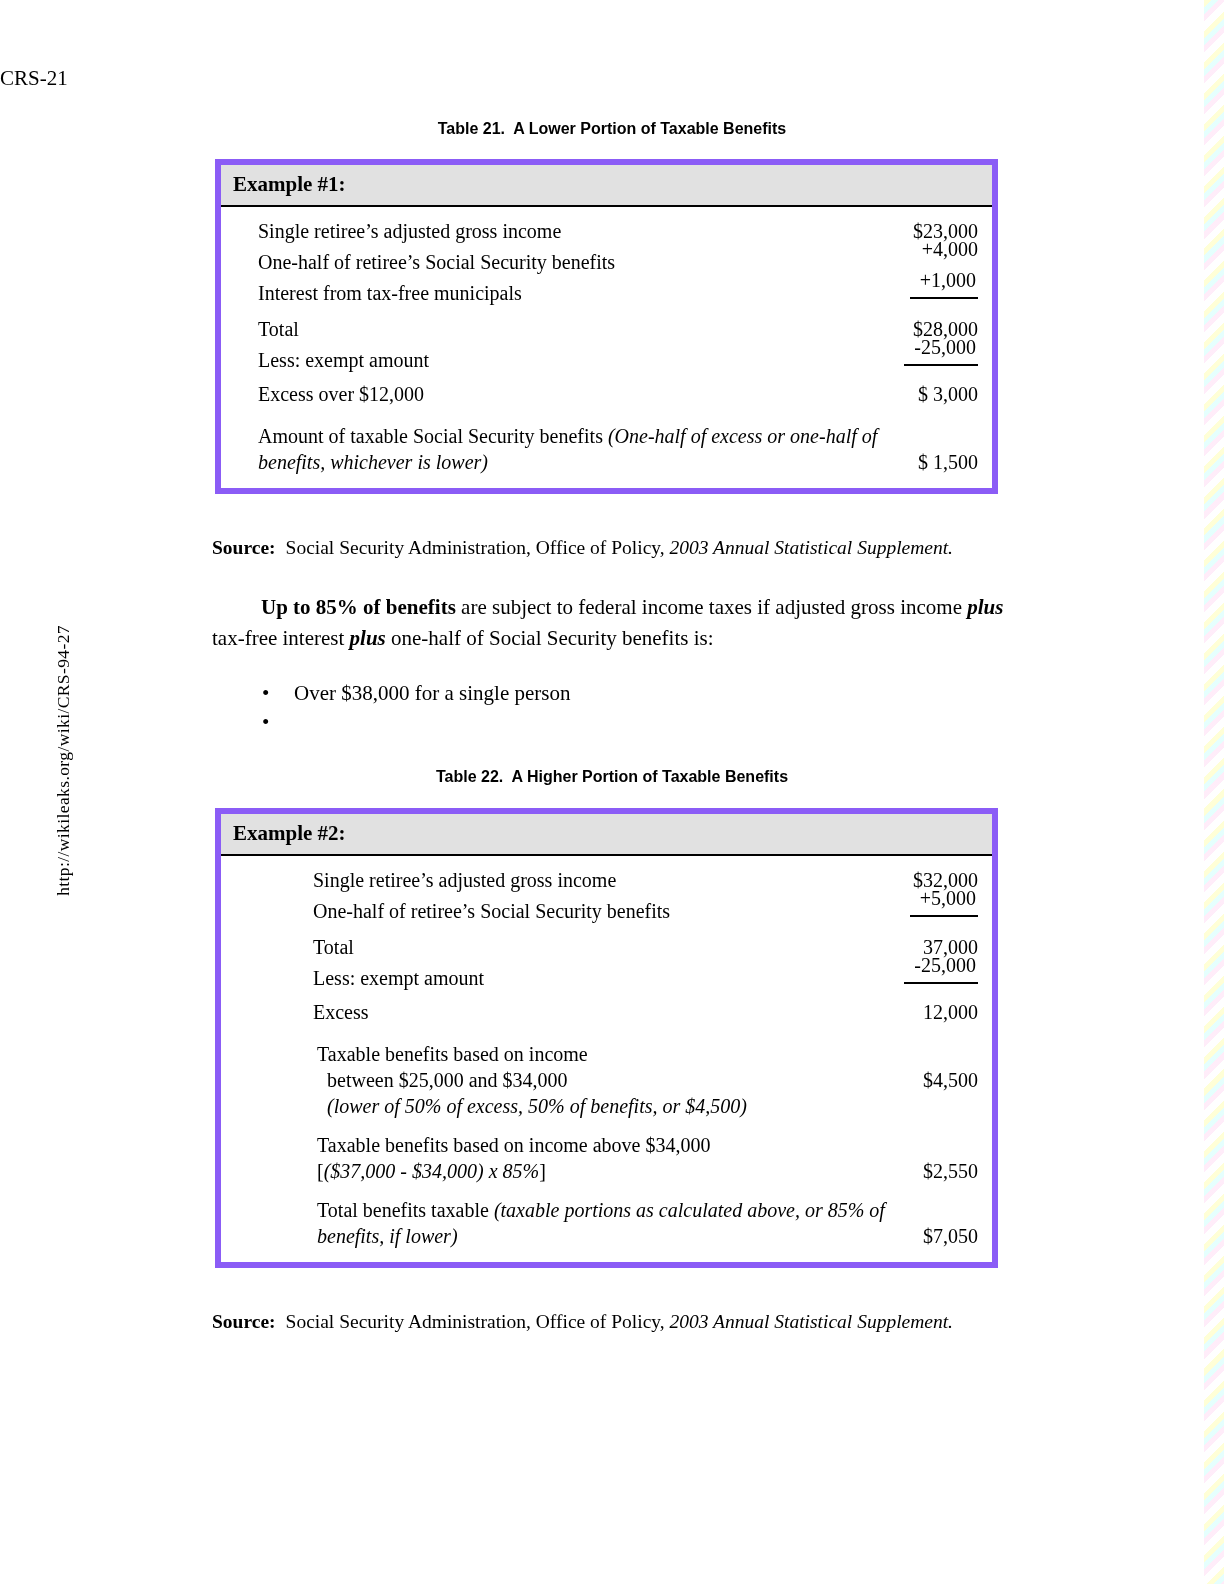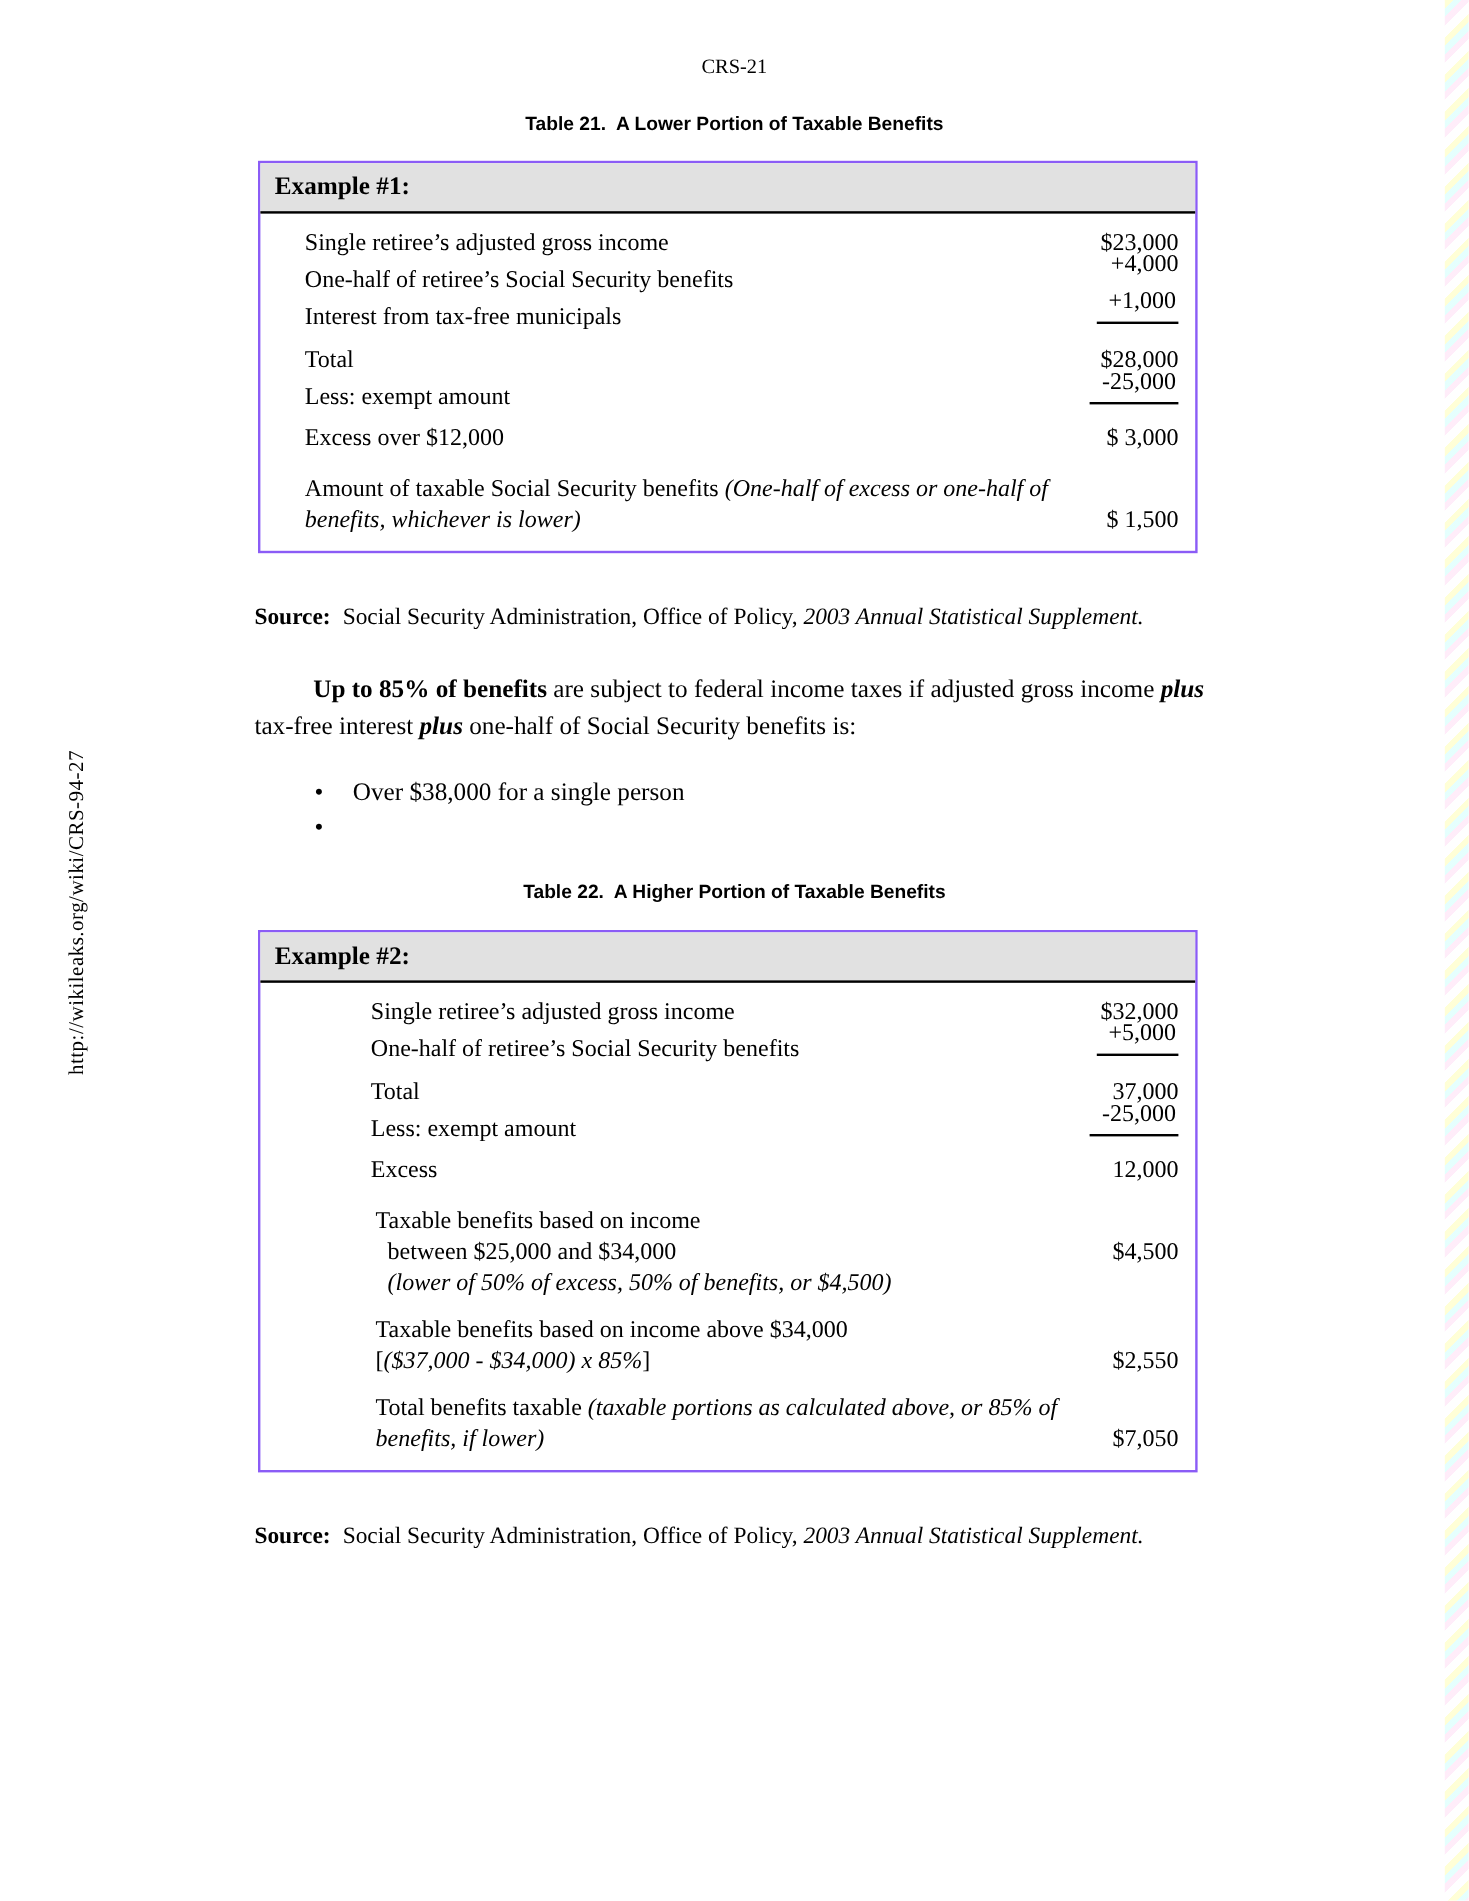--- a/index.html
+++ b/index.html
@@ -30,39 +30,38 @@
   }
   .watermark span {
     writing-mode:vertical-rl;
     transform:rotate(180deg);
     font-size:17.5px;
     white-space:nowrap;
     letter-spacing:0.4px;
   }
 
   .page-header {
-    text-align:center;
-    padding-top:46px;
-    font-size:17px;
+    padding-top:66px;
+    font-size:21px;
   }
 
   .table-title {
     font-family:"Liberation Sans", sans-serif;
     font-weight:bold;
     font-size:16px;
     text-align:center;
     white-space:pre-wrap;
   }
   #title21 { margin-top:29px; }
   #title22 { margin-top:31px;text-align:center; }
 
   .box {
     margin-left:215px;
     width:783px;
-    border:2px solid #8b5cf6;
+    border:6px solid #8b5cf6;
     box-sizing:border-box;
   }
   #table21 { margin-top:21px; }
   #table22 { margin-top:22px; }
 
   .box-header {
     background:#e1e1e1;
     border-bottom:2px solid #000;
     font-weight:bold;
     font-size:21px;

